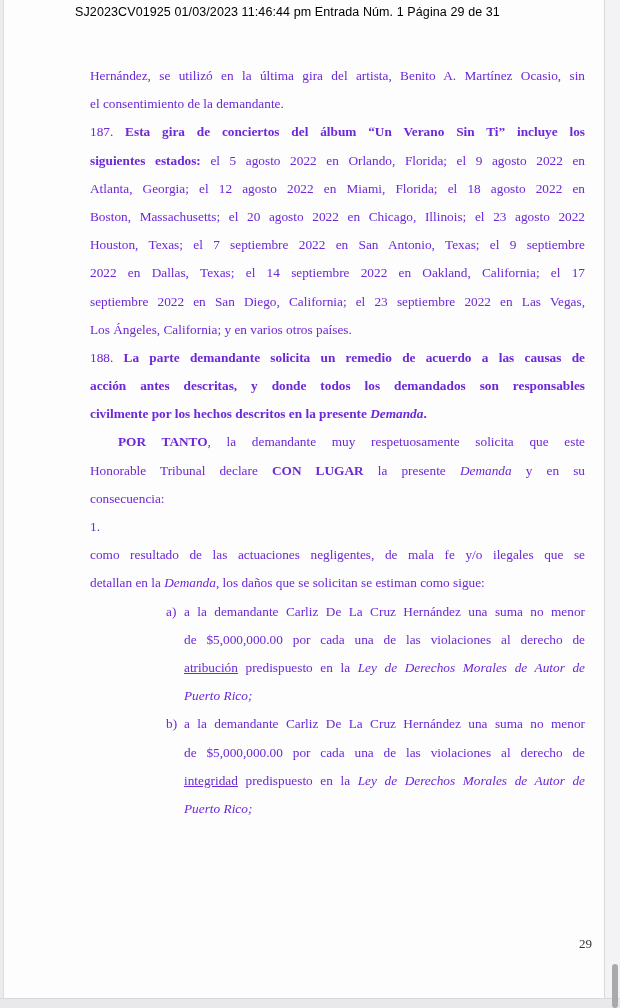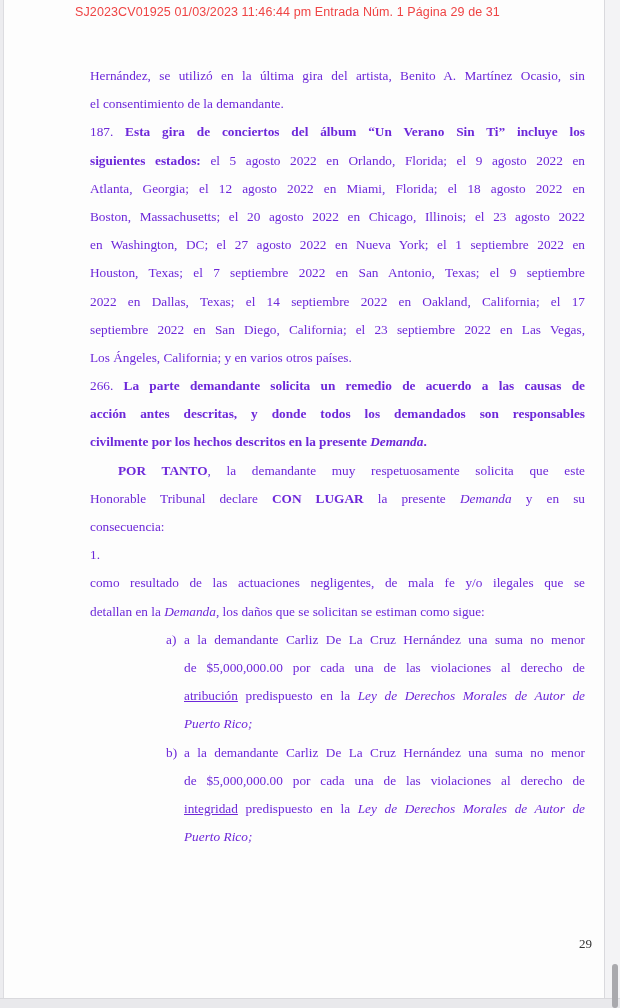--- a/index.html
+++ b/index.html
@@ -29,21 +29,21 @@
   }
   .scrollbar-thumb {
     position: absolute; left: 612px; top: 964px; width: 6px; height: 44px;
     background: #a9a9ad; border-radius: 3px;
   }
   
   .stamp {
     position: absolute; left: 0; top: 5px; width: 575px;
     text-align: center;
     font-family: "Liberation Sans", sans-serif;
-    font-size: 12.5px; color: #ef4444;
+    font-size: 12.5px; color: #000000;
     letter-spacing: 0.1px;
   }
   
   .doc {
     position: absolute; left: 90px; top: 62px; width: 495px;
     font-size: 13.3px; color: #6d28d9;
   }
   .line {
     height: 28.2px; line-height: 28.2px;
     position: relative;
@@ -72,26 +72,25 @@
 
   <div class="stamp">SJ2023CV01925 01/03/2023 11:46:44 pm Entrada Núm. 1 Página 29 de 31</div>
 
   <div class="doc">
       <div class="line just"><span>Hernández, se utilizó en la última gira del artista, Benito A. Martínez Ocasio, sin</span></div>
       <div class="line"><span>el consentimiento de la demandante.</span></div>
       <div class="line just"><span>187. </span><span class="b">Esta gira de conciertos del álbum “Un Verano Sin Ti” incluye los</span></div>
       <div class="line just"><span class="b">siguientes estados:</span><span> el 5 agosto 2022 en Orlando, Florida; el 9 agosto 2022 en</span></div>
       <div class="line just"><span>Atlanta, Georgia; el 12 agosto 2022 en Miami, Florida; el 18 agosto 2022 en</span></div>
       <div class="line just"><span>Boston, Massachusetts; el 20 agosto 2022 en Chicago, Illinois; el 23 agosto 2022</span></div>
-      <div class="line just"><span>en Washington, DC; el 27 agosto 2022 en Nueva York; el 1 septiembre 2022 en</span></div>
       <div class="line just"><span>Houston, Texas; el 7 septiembre 2022 en San Antonio, Texas; el 9 septiembre</span></div>
       <div class="line just"><span>2022 en Dallas, Texas; el 14 septiembre 2022 en Oakland, California; el 17</span></div>
       <div class="line just"><span>septiembre 2022 en San Diego, California; el 23 septiembre 2022 en Las Vegas,</span></div>
       <div class="line"><span>Los Ángeles, California; y en varios otros países.</span></div>
-      <div class="line just"><span>266. </span><span class="b">La parte demandante solicita un remedio de acuerdo a las causas de</span></div>
+      <div class="line just"><span>188. </span><span class="b">La parte demandante solicita un remedio de acuerdo a las causas de</span></div>
       <div class="line just"><span class="b">acción antes descritas, y donde todos los demandados son responsables</span></div>
       <div class="line"><span class="b">civilmente por los hechos descritos en la presente </span><span class="b i">Demanda</span><span class="b">.</span></div>
       <div class="line just ind"><span class="b">POR TANTO</span><span>, la demandante muy respetuosamente solicita que este</span></div>
       <div class="line just"><span>Honorable Tribunal declare </span><span class="b">CON LUGAR</span><span> la presente </span><span class="i">Demanda</span><span> y en su</span></div>
       <div class="line"><span>consecuencia:</span></div>
       <div class="line just num"><span class="hangnum">1.</span></div>
       <div class="line just"><span>como resultado de las actuaciones negligentes, de mala fe y/o ilegales que se</span></div>
       <div class="line"><span>detallan en la </span><span class="i">Demanda</span><span>, los daños que se solicitan se estiman como sigue:</span></div>
       <div class="line just li"><span class="marker">a)</span><span>a la demandante Carliz De La Cruz Hernández una suma no menor</span></div>
       <div class="line just li"><span>de $5,000,000.00 por cada una de las violaciones al derecho de</span></div>

